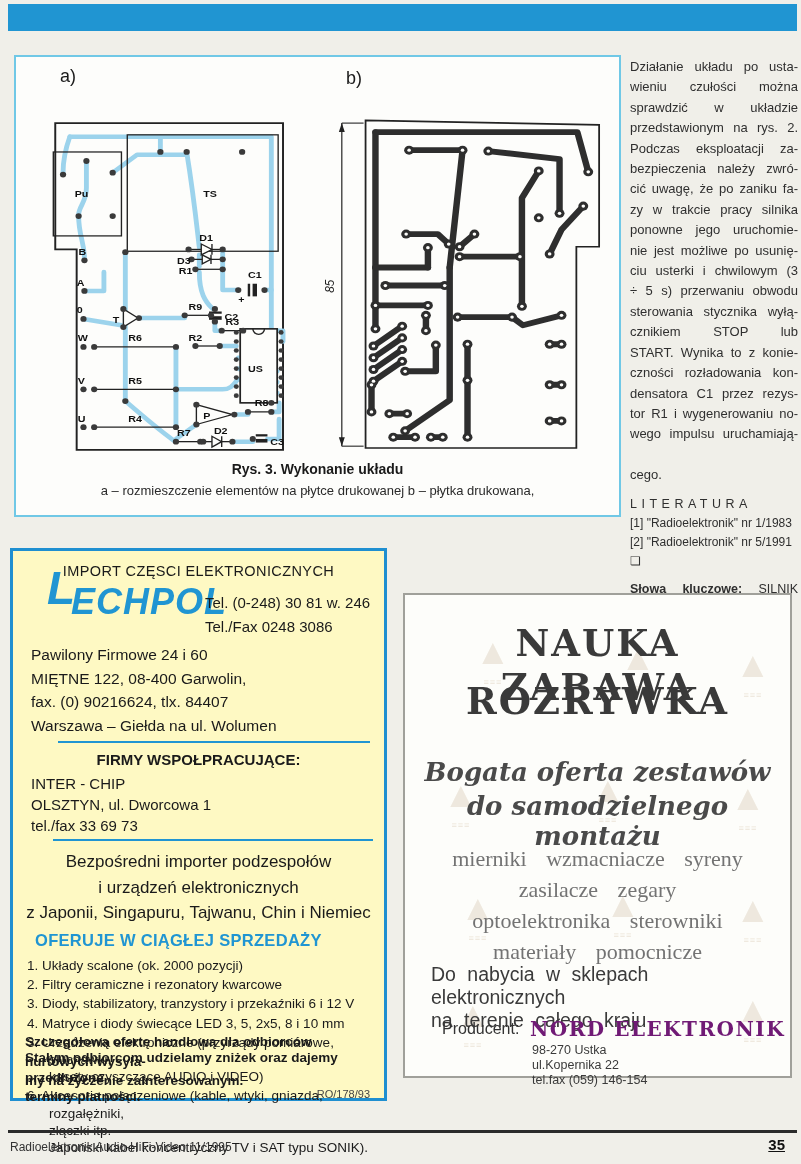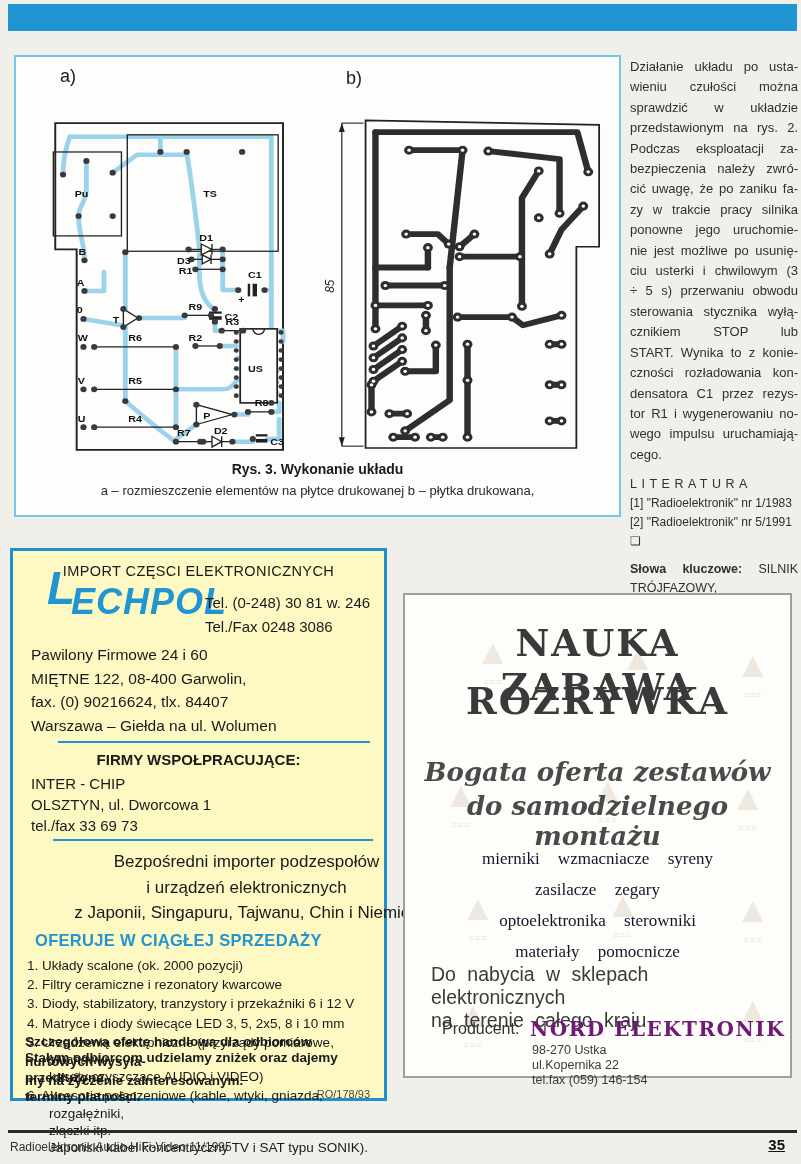--- a/index.html
+++ b/index.html
@@ -20,21 +20,21 @@
   .pad{fill:#3a3a3a;}
   .lbl{font-size:11px;font-weight:bold;fill:#111;}
   .trb{stroke:#2e2e2e;stroke-width:6.5;fill:none;stroke-linecap:round;stroke-linejoin:round;}
   .padb{fill:#2e2e2e;}
   .hole{fill:#fdfdfb;}
   .thin{stroke:#222;stroke-width:1.2;fill:none;}
 
   
   .article{left:630px;top:57px;width:168px;font-size:13px;color:#2f2f2f;}
   .rt-line{text-align:justify;text-align-last:justify;line-height:20.4px;}
-  .rt-last{line-height:20.4px;}
+  .rt-last{line-height:20.4px;margin-top:20px;}
   .lit-head{margin-top:9px;letter-spacing:4.5px;font-size:12.5px;line-height:20px;}
   .ref-line{font-size:12px;line-height:19px;}
   .keywords{margin-top:9px;font-size:12.5px;line-height:19px;text-align:justify;}
   .keywords b{font-weight:bold;}
 
   
   .echpol{left:10px;top:548px;width:371px;height:547px;background:#fef9c3;border:3px solid #1f8fd0;}
   .imp-header{left:0;top:12px;width:100%;text-align:center;font-size:14.5px;letter-spacing:.4px;color:#1a1a1a;}
   .logo-l{left:34px;top:10px;font-size:46px;font-weight:bold;font-style:italic;color:#2095d2;}
   .logo-rest{left:58px;top:30px;font-size:36px;font-weight:bold;font-style:italic;letter-spacing:1px;color:#2095d2;}
@@ -63,21 +63,21 @@
   .nord-addr{left:127px;top:448px;font-size:12.5px;line-height:15px;color:#3a3a3a;}
 
   
   .foot-rule{left:8px;top:1130px;width:789px;height:2.5px;background:#2b2b2b;}
   .foot-left{left:10px;top:1140px;font-size:12px;color:#333;}
   .foot-page{right:16px;top:1136px;font-size:15px;font-weight:bold;color:#111;text-decoration:underline;}
 </style>
 <style>
   .addr-line{}
   .tag-line{}
-  .nord-prod-line{text-align:center;font-family:"Liberation Serif",serif;font-size:17px;line-height:31px;color:#0f172a;word-spacing:14px;}
+  .nord-prod-line{text-align:center;font-family:"Liberation Serif",serif;font-size:22px;line-height:31px;color:#737373;word-spacing:14px;}
   .nord-addr-line{}
   .lit-head{letter-spacing:4.5px;}
 </style></head>
 <body>
 
 <div class="abs topbar"></div>
 
 <div class="abs fig-panel">
   <div class="abs fig-sub-label" style="left:44px;top:9px;">a)</div>
   <div class="abs fig-sub-label" style="left:330px;top:11px;">b)</div>
@@ -453,21 +453,21 @@
       <div class="addr-line">Warszawa – Giełda na ul. Wolumen</div>
     </div>
   <div class="abs blue-rule" style="left:45px;top:190px;width:312px;"></div>
   <div class="abs firmy-head" style="top:200px;">FIRMY WSPOŁPRACUJĄCE:</div>
   <div class="abs partner" style="left:18px;top:222px;">
       <div class="partner-line">INTER - CHIP</div>
       <div class="partner-line">OLSZTYN, ul. Dworcowa 1</div>
       <div class="partner-line">tel./fax 33 69 73</div>
     </div>
   <div class="abs blue-rule" style="left:40px;top:288px;width:320px;"></div>
-  <div class="abs tagline" style="top:298px;padding-left:48px;">
+  <div class="abs tagline" style="top:298px;">
       <div class="tag-line">Bezpośredni importer podzespołów</div>
       <div class="tag-line">i urządzeń elektronicznych</div>
       <div class="tag-line">z Japonii, Singapuru, Tajwanu, Chin i Niemiec</div>
     </div>
   <div class="abs offer-head" style="top:380px;">OFERUJE W CIĄGŁEJ SPRZEDAŻY</div>
   <div class="abs offer-list" style="top:406px;">
       <div class="offer-item">1.  Układy scalone (ok. 2000 pozycji)</div>
       <div class="offer-item">2.  Filtry ceramiczne i rezonatory kwarcowe</div>
       <div class="offer-item">3.  Diody, stabilizatory, tranzystory i przekaźniki 6 i 12 V</div>
       <div class="offer-item">4.  Matryce i diody świecące LED 3, 5, 2x5, 8 i 10 mm</div>

